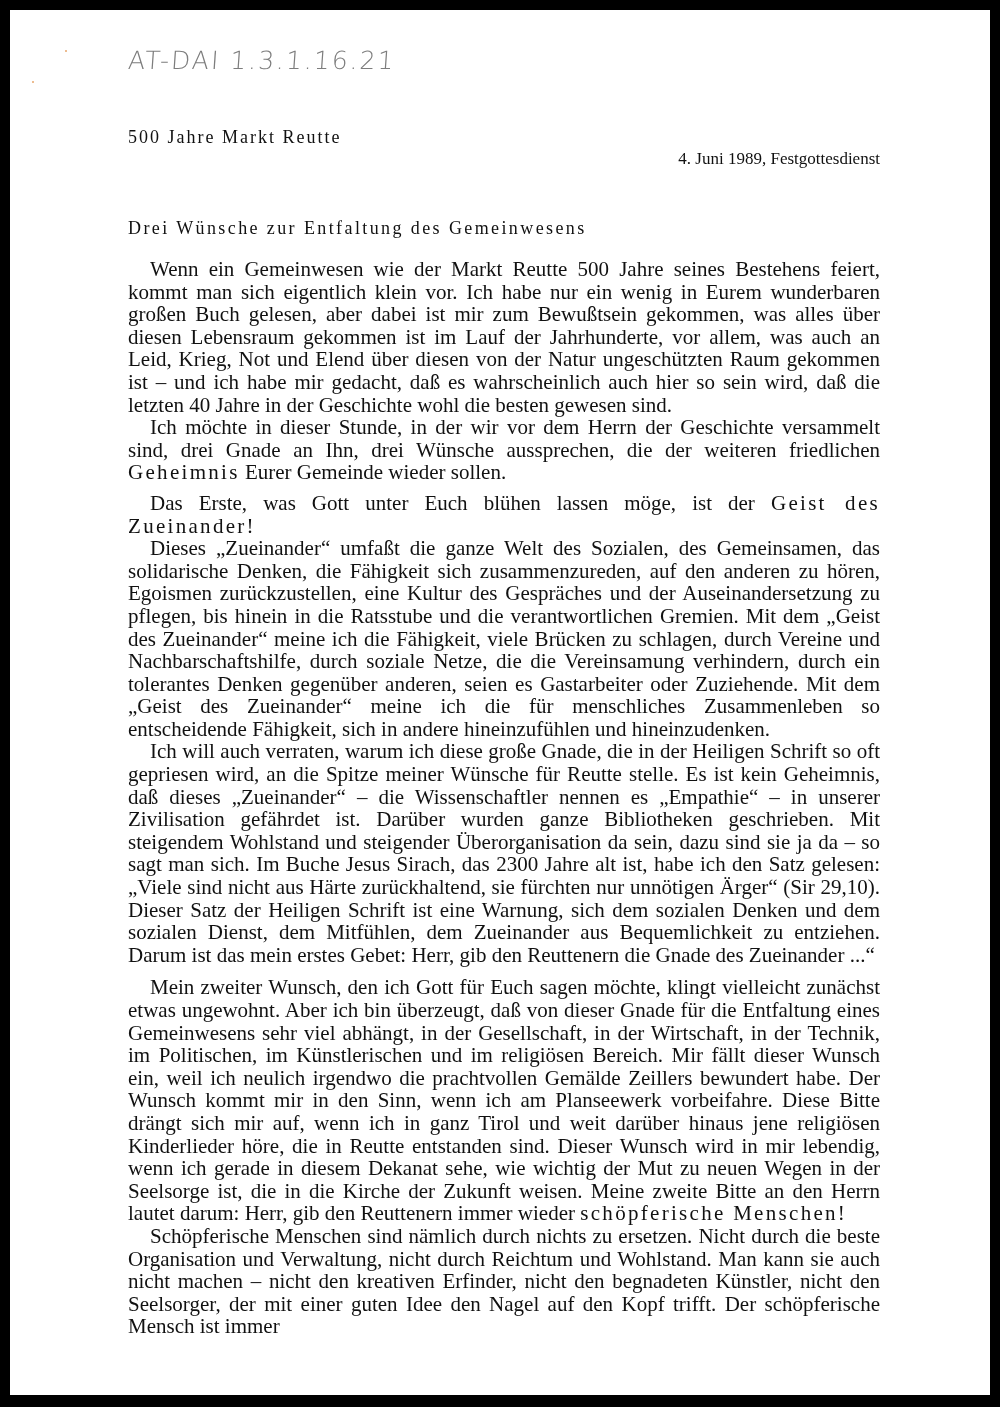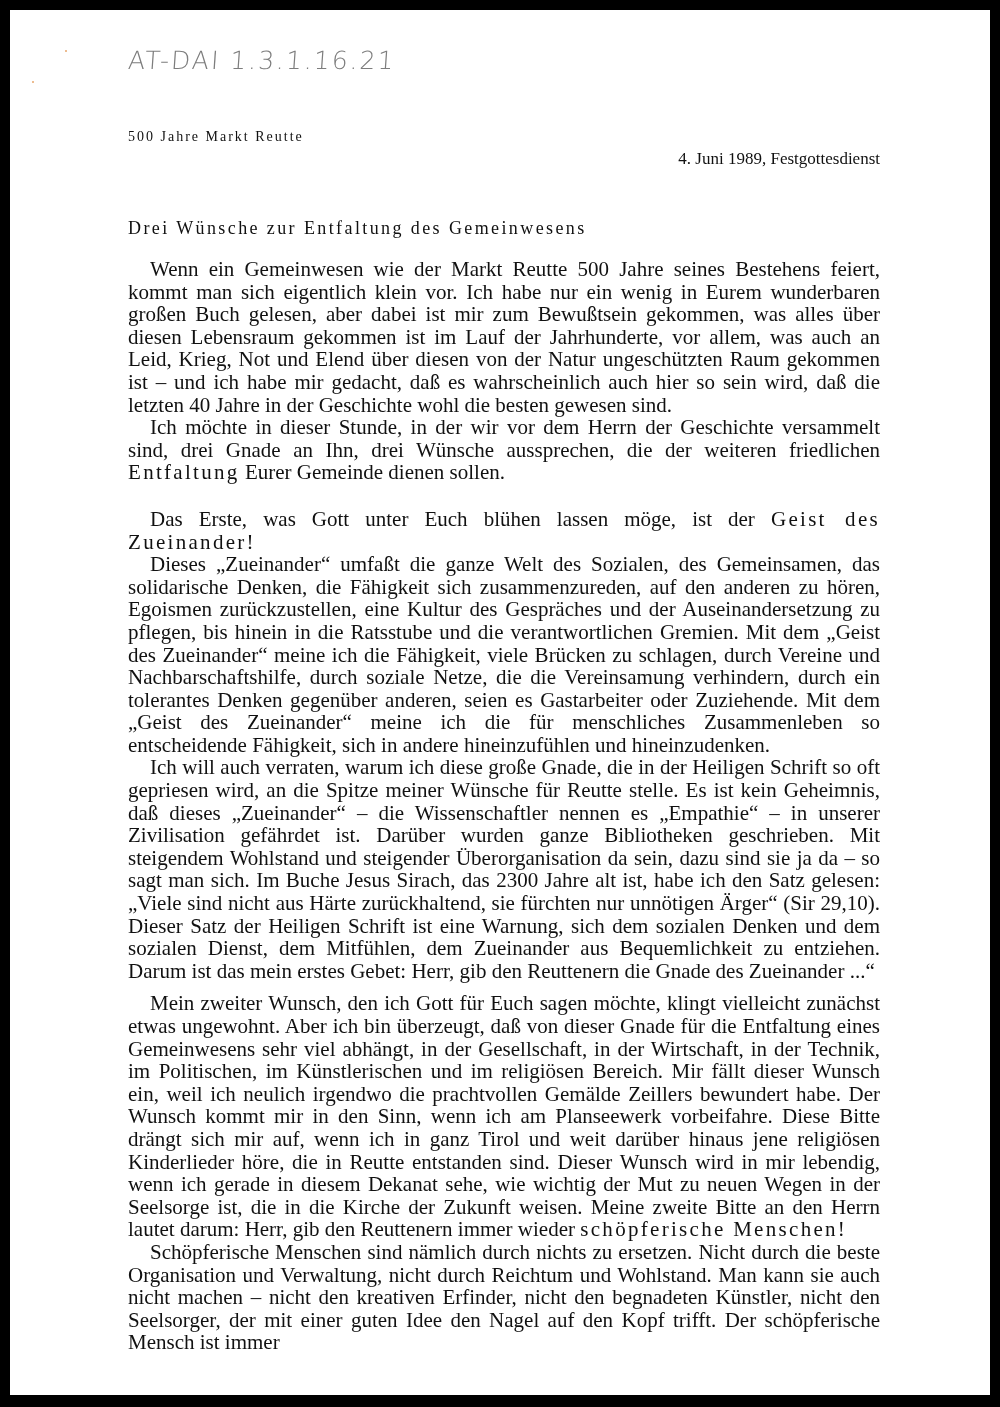--- a/index.html
+++ b/index.html
@@ -42,21 +42,21 @@
     }
     .content {
       position: absolute;
       left: 118px;
       top: 116px;
       width: 752px;
       font-family: "Liberation Serif", serif;
       color: #111;
     }
     .header-title {
-      font-size: 14px;
+      font-size: 18px;
       letter-spacing: 2px;
       line-height: 22px;
       margin: 0;
     }
     .header-date {
       font-size: 17px;
       line-height: 22px;
       margin: 0;
       text-align: right;
     }
@@ -70,21 +70,21 @@
       margin-top: 18px;
       font-size: 21px;
       line-height: 22.6px;
       text-align: justify;
     }
     .body-text p {
       margin: 0;
       text-indent: 22px;
     }
     .body-text p.gap {
-      margin-top: 24px;
+      margin-top: 8px;
     }
     .body-text p.gap-lg {
       margin-top: 10px;
     }
     .spaced {
       letter-spacing: 2.3px;
     }
   </style>
 </head>
 <body>
@@ -97,21 +97,21 @@
 
   <div class="content">
     <p class="header-title">500 Jahre Markt Reutte</p>
     <p class="header-date">4. Juni 1989, Festgottesdienst</p>
 
     <h1 class="doc-title" style="font-weight:normal;">Drei Wünsche zur Entfaltung des Gemeinwesens</h1>
 
     <div class="body-text">
       <p>Wenn ein Gemeinwesen wie der Markt Reutte 500 Jahre seines Bestehens feiert, kommt man sich eigentlich klein vor. Ich habe nur ein wenig in Eurem wunderbaren großen Buch gelesen, aber dabei ist mir zum Bewußtsein gekommen, was alles über diesen Lebensraum gekommen ist im Lauf der Jahrhunderte, vor allem, was auch an Leid, Krieg, Not und Elend über diesen von der Natur ungeschützten Raum gekommen ist – und ich habe mir gedacht, daß es wahrscheinlich auch hier so sein wird, daß die letzten 40 Jahre in der Geschichte wohl die besten gewesen sind.</p>
 
-      <p><span>Ich möchte in dieser Stunde, in der wir vor dem Herrn der Geschichte versammelt sind, drei Gnade an Ihn, drei Wünsche aussprechen, die der weiteren friedlichen </span><span class="spaced">Entfaltung</span><span> Eurer Gemeinde dienen sollen.</span></p>
+      <p><span>Ich möchte in dieser Stunde, in der wir vor dem Herrn der Geschichte versammelt sind, drei Gnade an Ihn, drei Wünsche aussprechen, die der weiteren friedlichen </span><span class="spaced">Geheimnis</span><span> Eurer Gemeinde wieder sollen.</span></p>
 
       <p class="gap"><span>Das Erste, was Gott unter Euch blühen lassen möge, ist der </span><span class="spaced">Geist des Zueinander!</span></p>
 
       <p>Dieses „Zueinander“ umfaßt die ganze Welt des Sozialen, des Gemeinsamen, das solidarische Denken, die Fähigkeit sich zusammenzureden, auf den anderen zu hören, Egoismen zurückzustellen, eine Kultur des Gespräches und der Auseinandersetzung zu pflegen, bis hinein in die Ratsstube und die verantwortlichen Gremien. Mit dem „Geist des Zueinander“ meine ich die Fähigkeit, viele Brücken zu schlagen, durch Vereine und Nachbarschaftshilfe, durch soziale Netze, die die Vereinsamung verhindern, durch ein tolerantes Denken gegenüber anderen, seien es Gastarbeiter oder Zuziehende. Mit dem „Geist des Zueinander“ meine ich die für menschliches Zusammenleben so entscheidende Fähigkeit, sich in andere hineinzufühlen und hineinzudenken.</p>
 
       <p>Ich will auch verraten, warum ich diese große Gnade, die in der Heiligen Schrift so oft gepriesen wird, an die Spitze meiner Wünsche für Reutte stelle. Es ist kein Geheimnis, daß dieses „Zueinander“ – die Wissenschaftler nennen es „Empathie“ – in unserer Zivilisation gefährdet ist. Darüber wurden ganze Bibliotheken geschrieben. Mit steigendem Wohlstand und steigender Überorganisation da sein, dazu sind sie ja da – so sagt man sich. Im Buche Jesus Sirach, das 2300 Jahre alt ist, habe ich den Satz gelesen: „Viele sind nicht aus Härte zurückhaltend, sie fürchten nur unnötigen Ärger“ (Sir 29,10). Dieser Satz der Heiligen Schrift ist eine Warnung, sich dem sozialen Denken und dem sozialen Dienst, dem Mitfühlen, dem Zueinander aus Bequemlichkeit zu entziehen. Darum ist das mein erstes Gebet: Herr, gib den Reuttenern die Gnade des Zueinander ...“</p>
 
       <p class="gap-lg"><span>Mein zweiter Wunsch, den ich Gott für Euch sagen möchte, klingt vielleicht zunächst etwas ungewohnt. Aber ich bin überzeugt, daß von dieser Gnade für die Entfaltung eines Gemeinwesens sehr viel abhängt, in der Gesellschaft, in der Wirtschaft, in der Technik, im Politischen, im Künstlerischen und im religiösen Bereich. Mir fällt dieser Wunsch ein, weil ich neulich irgendwo die prachtvollen Gemälde Zeillers bewundert habe. Der Wunsch kommt mir in den Sinn, wenn ich am Planseewerk vorbeifahre. Diese Bitte drängt sich mir auf, wenn ich in ganz Tirol und weit darüber hinaus jene religiösen Kinderlieder höre, die in Reutte entstanden sind. Dieser Wunsch wird in mir lebendig, wenn ich gerade in diesem Dekanat sehe, wie wichtig der Mut zu neuen Wegen in der Seelsorge ist, die in die Kirche der Zukunft weisen. Meine zweite Bitte an den Herrn lautet darum: Herr, gib den Reuttenern immer wieder </span><span class="spaced">schöpferische Menschen!</span></p>
 
       <p>Schöpferische Menschen sind nämlich durch nichts zu ersetzen. Nicht durch die beste Organisation und Verwaltung, nicht durch Reichtum und Wohlstand. Man kann sie auch nicht machen – nicht den kreativen Erfinder, nicht den begnadeten Künstler, nicht den Seelsorger, der mit einer guten Idee den Nagel auf den Kopf trifft. Der schöpferische Mensch ist immer</p>

